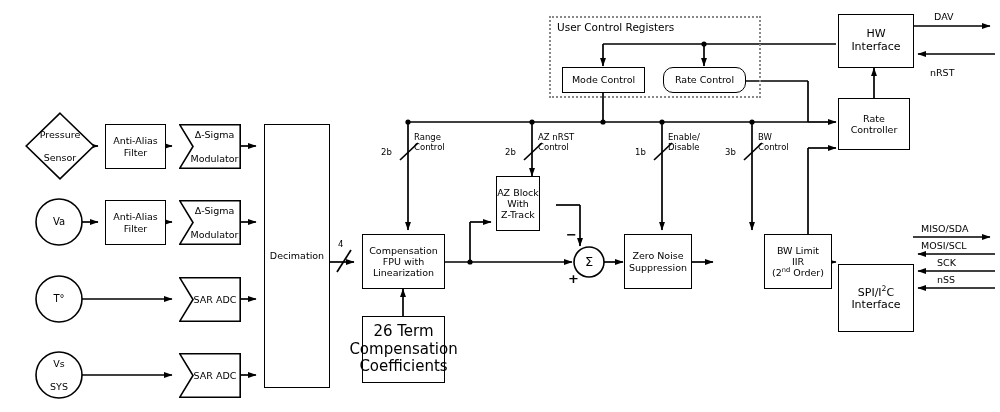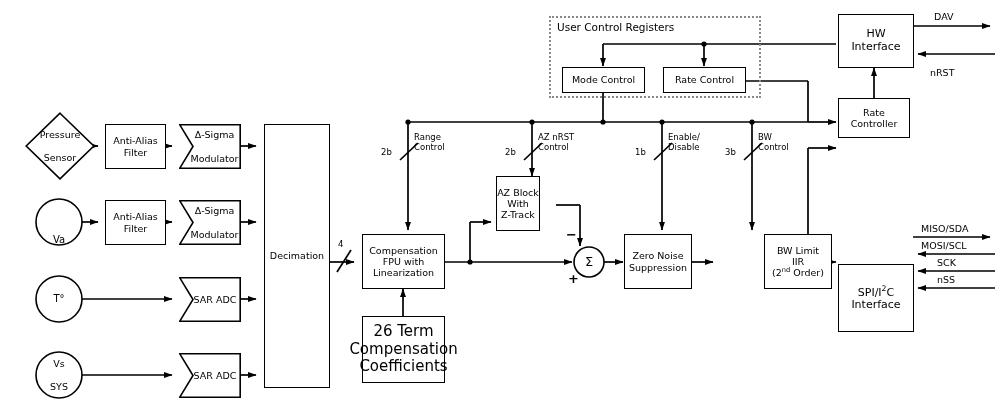--- a/index.html
+++ b/index.html
@@ -118,21 +118,21 @@
     <div class="shapetext" style="font-size:9.5px;flex-direction:column;">
       <span>Pressure</span>
       <span>Sensor</span>
     </div>
   </div>
 
   <div class="shapebox" style="left:35px;top:198px;width:48px;height:48px;">
     <svg width="48" height="48" viewBox="0 0 48 48">
         <circle cx="24" cy="24" r="23" fill="#fff" stroke="#000" stroke-width="1.6"></circle>
       </svg>
-    <div class="shapetext" style="font-size:10px;align-items:flex-end;">
+    <div class="shapetext" style="font-size:10px;">
       <span>Va</span>
     </div>
   </div>
 
   <div class="shapebox" style="left:35px;top:275px;width:48px;height:48px;">
     <svg width="48" height="48" viewBox="0 0 48 48">
         <circle cx="24" cy="24" r="23" fill="#fff" stroke="#000" stroke-width="1.6"></circle>
       </svg>
     <div class="shapetext" style="font-size:10px;">
       <span>T°</span>
@@ -237,25 +237,25 @@
     <span>BW Limit</span>
     <span>IIR</span>
     <span>
       <span>(2</span><sup>nd</sup><span> Order)</span>
     </span>
   </div>
 
   <div class="node rect" style="left:562px;top:67px;width:83px;height:26px;font-size:9.5px;">
     <span>Mode Control</span>
   </div>
-  <div class="node rect" style="left:663px;top:67px;width:83px;height:26px;font-size:9.5px;">
+  <div class="node rect" style="left:663px;top:67px;width:83px;height:26px;font-size:9.5px;border-radius:10px;">
     <span>Rate Control</span>
   </div>
 
-  <div class="node rect" style="left:838px;top:98px;width:72px;height:40px;flex-direction:column;font-size:9.5px;">
+  <div class="node rect" style="left:838px;top:98px;width:72px;height:52px;flex-direction:column;font-size:9.5px;">
     <span>Rate</span>
     <span>Controller</span>
   </div>
 
   <div class="node rect" style="left:838px;top:14px;width:76px;height:54px;flex-direction:column;font-size:11px;">
     <span>HW</span>
     <span>Interface</span>
   </div>
 
   <div class="node rect" style="left:838px;top:228px;width:76px;height:68px;flex-direction:column;font-size:11px;margin-top:36px;">

